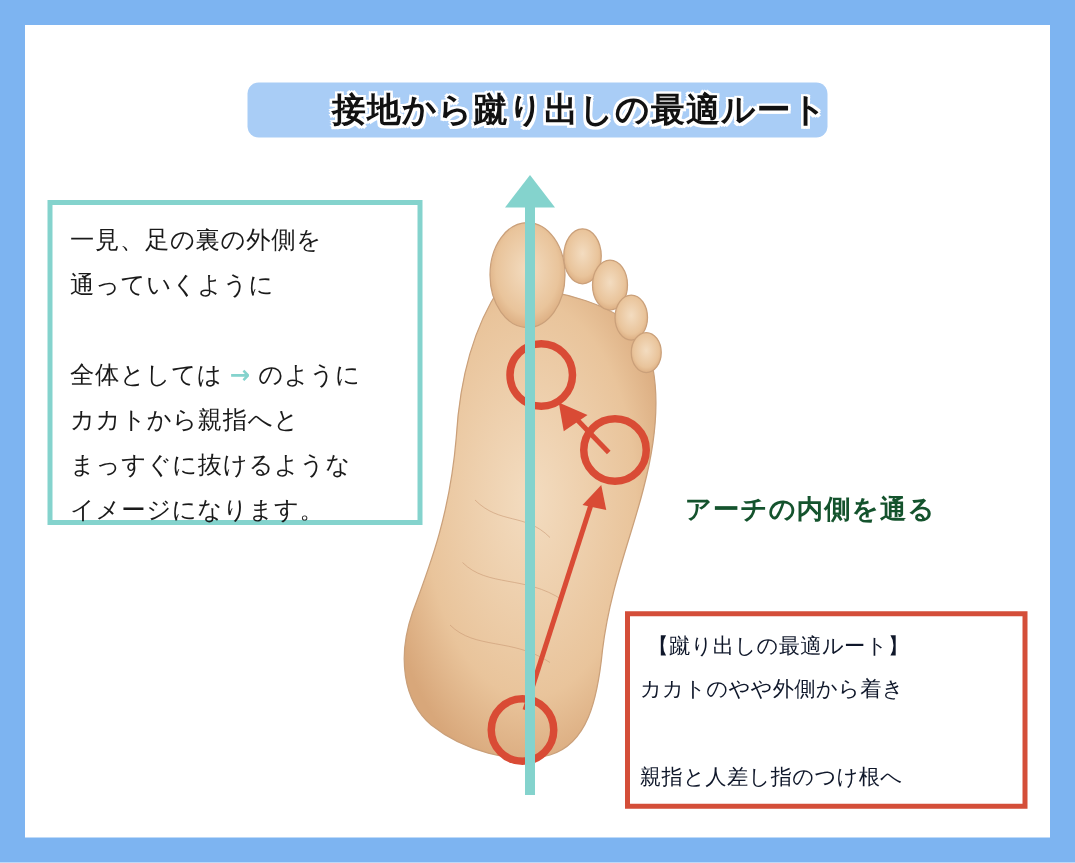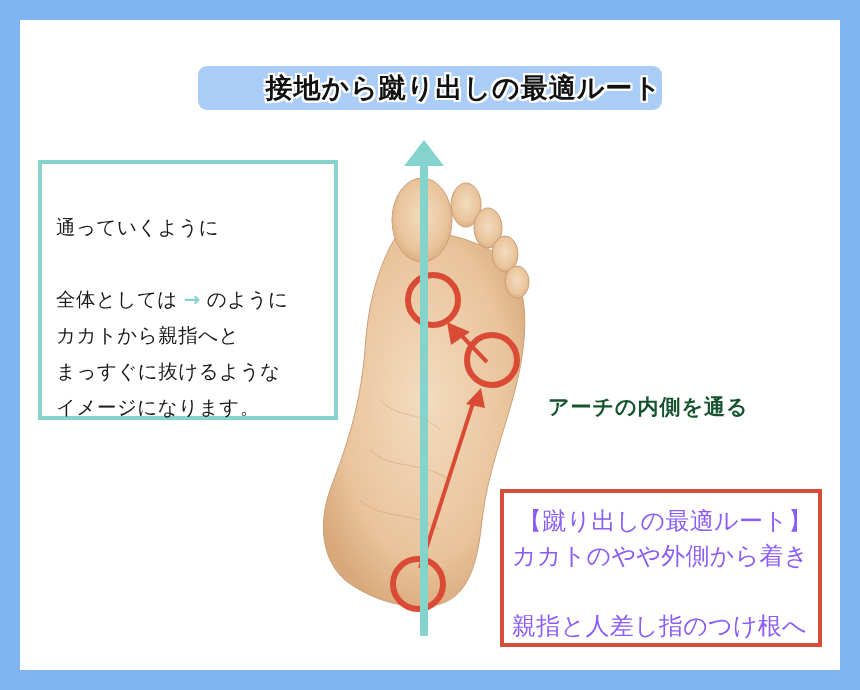--- a/index.html
+++ b/index.html
@@ -33,33 +33,34 @@
     position:absolute; left:0; top:0;
   }
   .arch-label {
     position:absolute; left:548px; top:393px; font-size:21px; font-weight:bold; color:#14532d; letter-spacing:1px;
   }
   .right-box {
     position:absolute; left:500px; top:489px; width:314px; height:150px;
     border:4px solid #d44e39; background:#fff;
   }
   .right-box .line {
-    position:absolute; left:8px; font-size:24px; color:#8b5cf6; white-space:nowrap; letter-spacing:0.3px;
+    position:absolute; left:8px; font-size:17px; color:#0f172a; white-space:nowrap; letter-spacing:0.3px;
   }
 </style>
 </head>
 <body>
 
 <div class="canvas"></div>
 
 <div class="title-pill">
   <span>接地から蹴り出しの最適ルート</span>
 </div>
 
 <div class="left-box">
+  <div class="line" style="top:14px">一見、足の裏の外側を</div>
   <div class="line" style="top:50px">通っていくように</div>
   <div class="line" style="top:122px">
     <span>全体としては</span><span class="arrow-inline">→</span><span>のように</span>
   </div>
   <div class="line" style="top:158px">カカトから親指へと</div>
   <div class="line" style="top:194px">まっすぐに抜けるような</div>
   <div class="line" style="top:230px">イメージになります。</div>
 </div>
 
 <svg class="foot" width="860" height="690">

